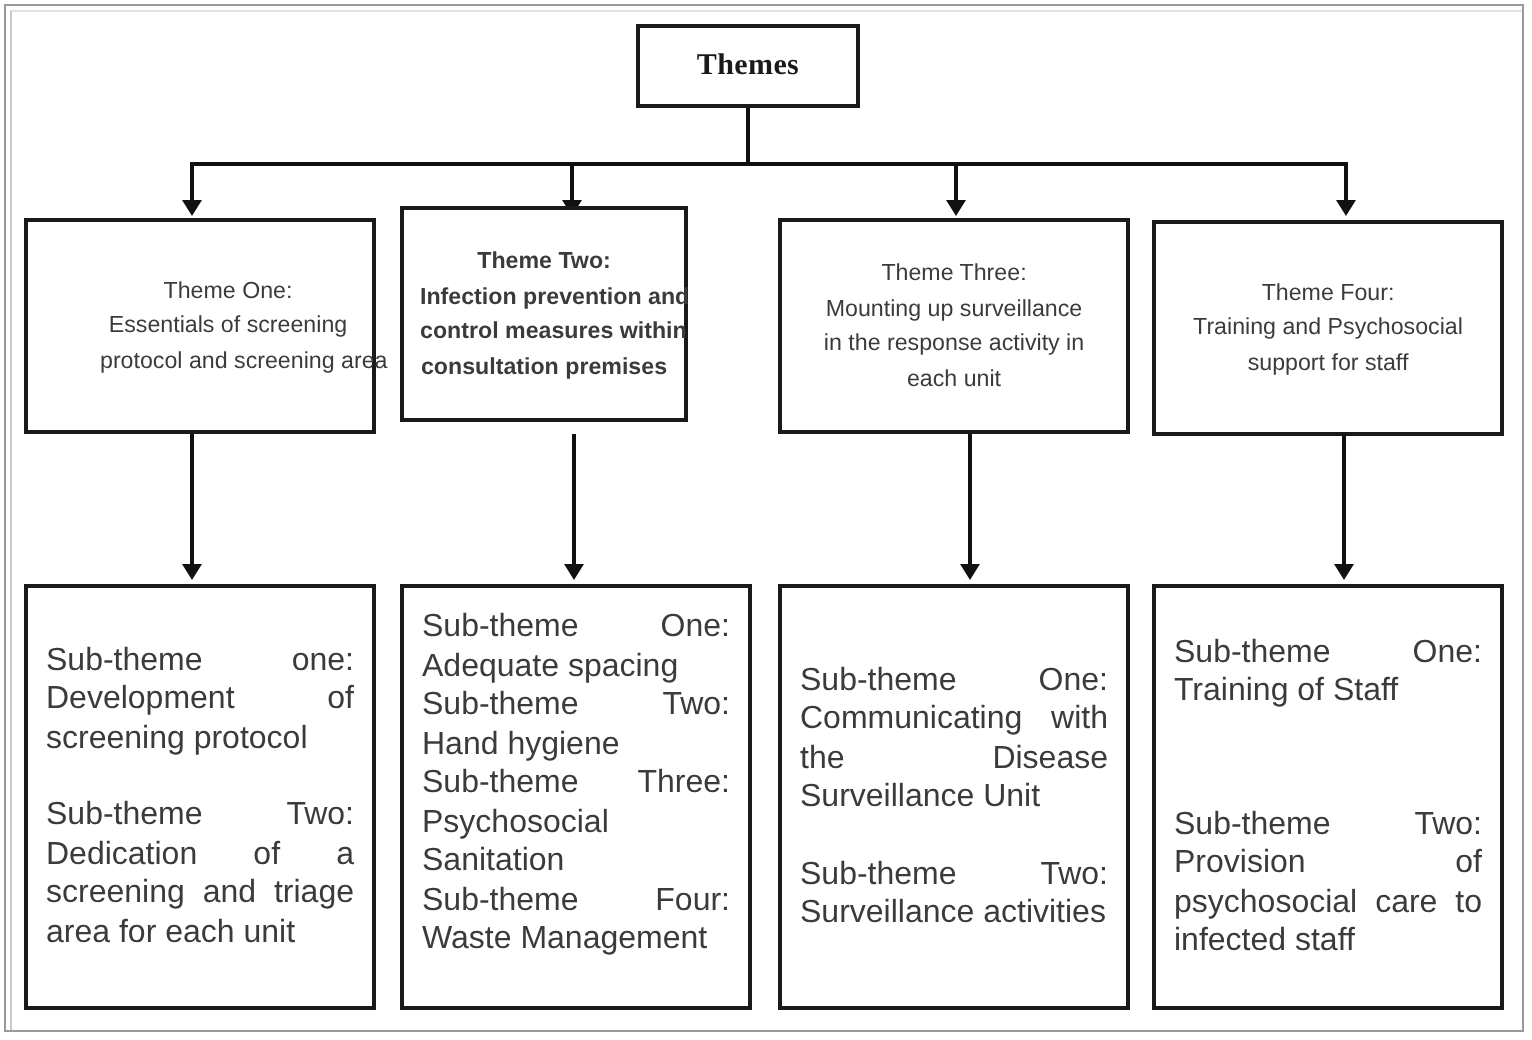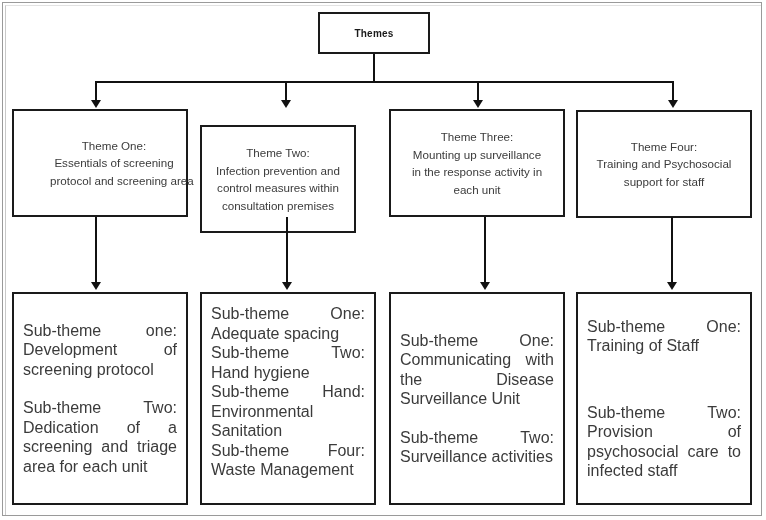--- a/index.html
+++ b/index.html
@@ -52,24 +52,25 @@
     flex-direction: column;
     justify-content: center;
   }
 
   .node.root {
     align-items: center;
     justify-content: center;
   }
 
   .root-label {
-    font-size: 10px;
+    font-size: 15px;
     font-weight: bold;
     color: #1a1a1a;
     letter-spacing: 0.2px;
+    font-family: Liberation Serif, serif;
   }
 
   .theme-node {
     padding: 6px 8px;
   }
   .theme-line {
     text-align: center;
     font-size: 11.6px;
     line-height: 17.5px;
     color: #3b3b3b;
@@ -135,21 +136,21 @@
 
   <div class="conn vline" style="left:672px; top:81px; height:20px;"></div>
   <div class="arrow-head" style="left:668px; top:100px;"></div>
 
   <div class="node theme-node" style="left:12px; top:109px; width:176px; height:108px;padding-left:36px;">
     <div class="theme-line">Theme One:</div>
     <div class="theme-line">Essentials of screening</div>
     <div class="theme-line">protocol and screening area</div>
   </div>
 
-  <div class="node theme-node" style="left:200px; top:125px; width:156px; height:108px;">
+  <div class="node theme-node" style="left:200px; top:103px; width:144px; height:108px;font-weight:bold;">
     <div class="theme-line">Theme Two:</div>
     <div class="theme-line">Infection prevention and</div>
     <div class="theme-line">control measures within</div>
     <div class="theme-line">consultation premises</div>
   </div>
 
   <div class="node theme-node" style="left:389px; top:109px; width:176px; height:108px;justify-content:center;">
     <div class="theme-line">Theme Three:</div>
     <div class="theme-line">Mounting up surveillance</div>
     <div class="theme-line">in the response activity in</div>
@@ -175,21 +176,21 @@
   <div class="arrow-head" style="left:667px; top:282px;"></div>
 
   <div class="node sub-node v-center" style="left:12px; top:292px; width:176px; height:213px;">
     <div class="sub-block">Sub-theme one: Development of screening protocol</div>
     <div class="sub-block">Sub-theme Two: Dedication of a screening and triage area for each unit</div>
   </div>
 
   <div class="node sub-node" style="left:200px; top:292px; width:176px; height:213px;">
     <div class="sub-block tight">Sub-theme One: Adequate spacing</div>
     <div class="sub-block tight">Sub-theme Two: Hand hygiene</div>
-    <div class="sub-block tight">Sub-theme Hand: Environmental Sanitation</div>
+    <div class="sub-block tight">Sub-theme Three: Psychosocial Sanitation</div>
     <div class="sub-block tight">Sub-theme Four: Waste Management</div>
   </div>
 
   <div class="node sub-node v-center" style="left:389px; top:292px; width:176px; height:213px;">
     <div class="sub-block">Sub-theme One: Communicating with the Disease Surveillance Unit</div>
     <div class="sub-block">Sub-theme Two: Surveillance activities</div>
   </div>
 
   <div class="node sub-node v-center" style="left:576px; top:292px; width:176px; height:213px;gap:28px;">
     <div class="sub-block">Sub-theme One: Training of Staff</div>

